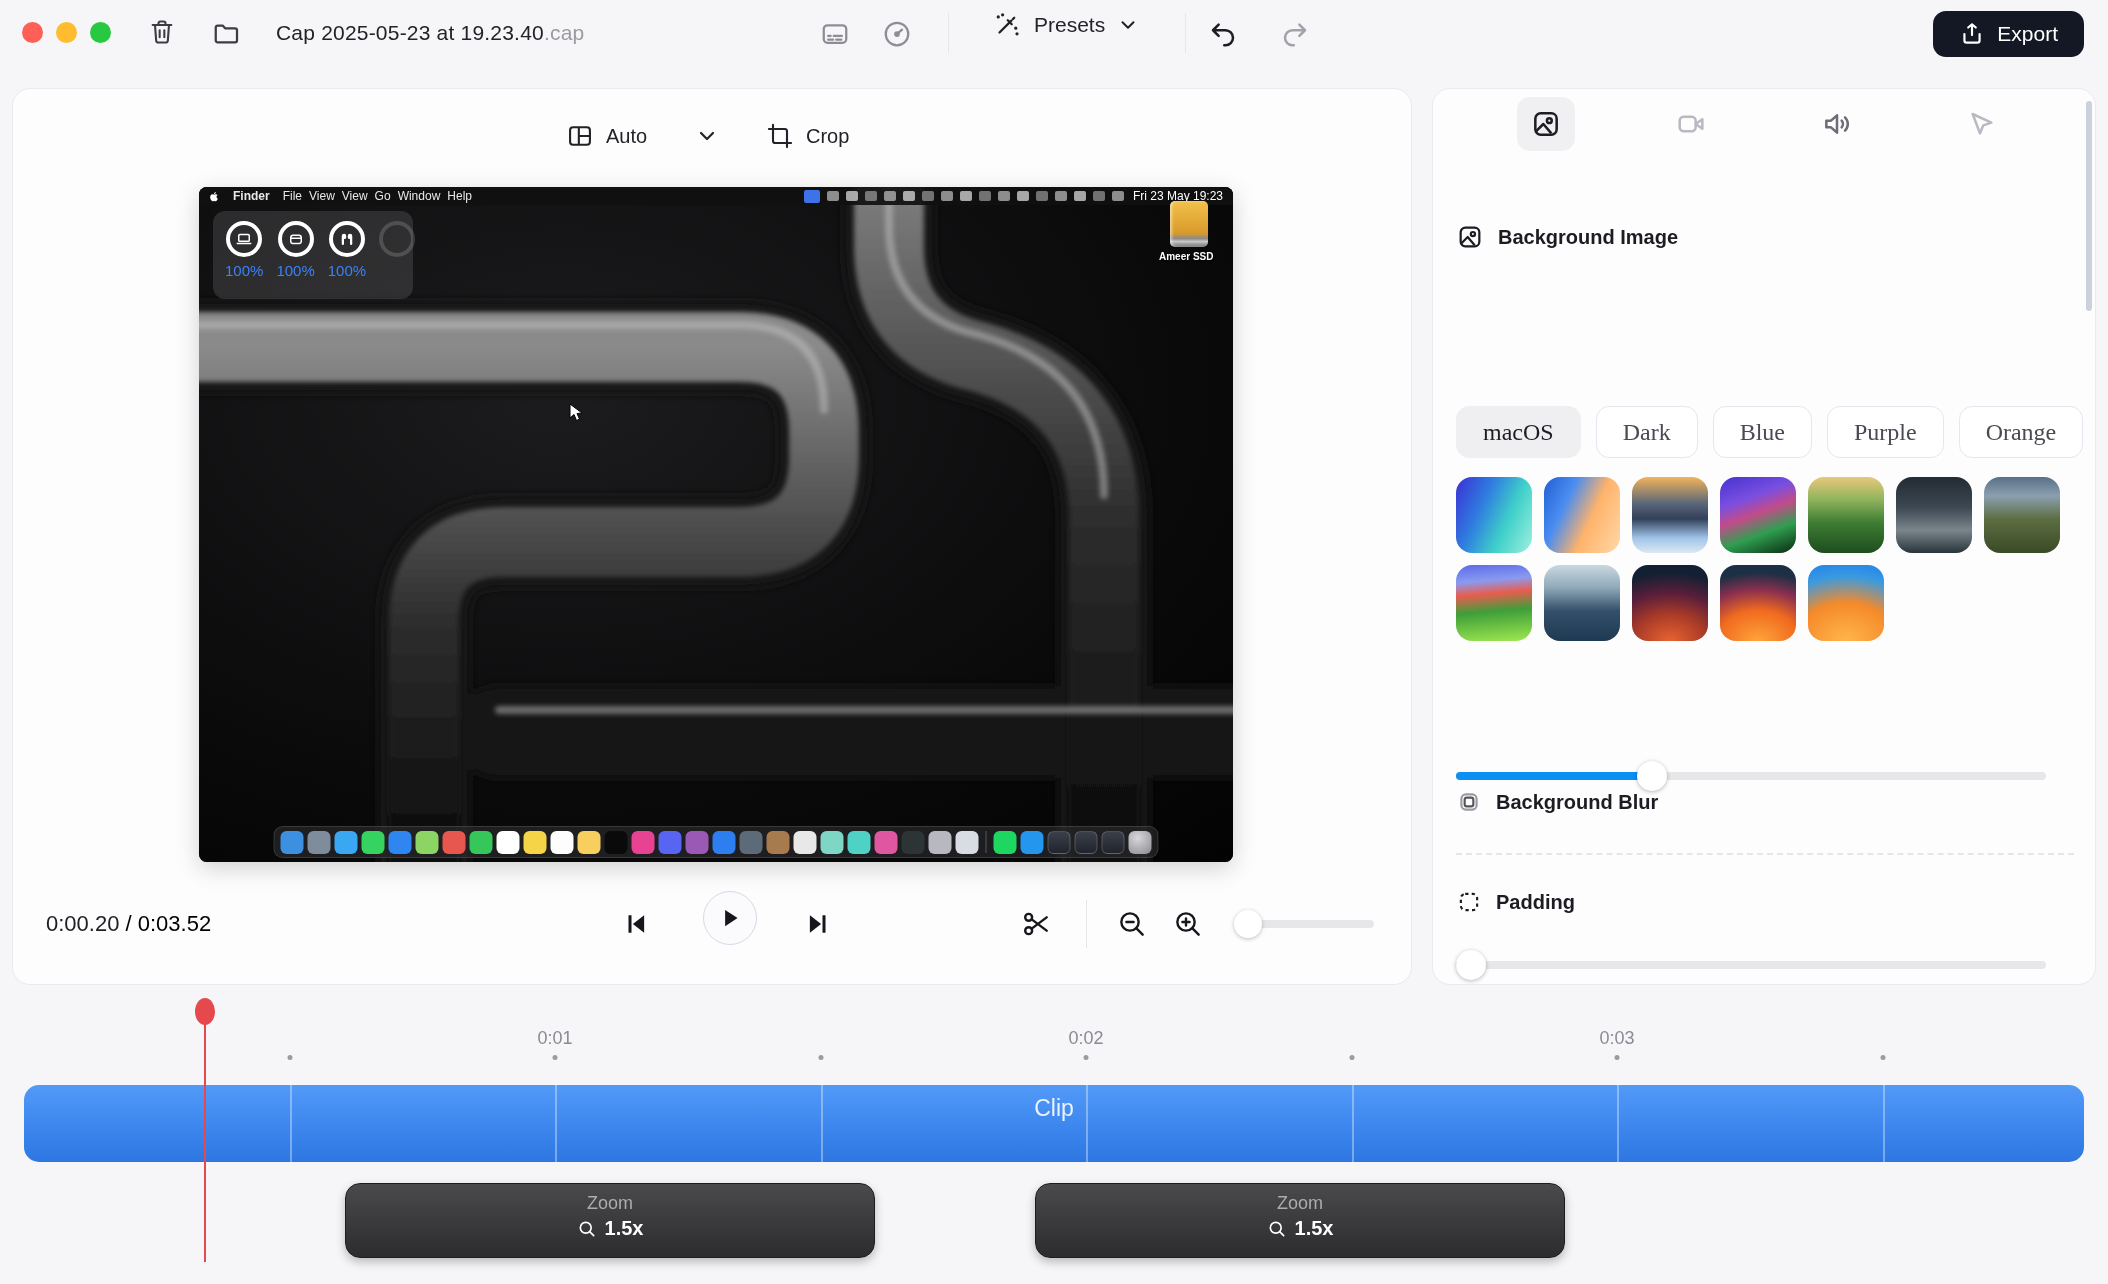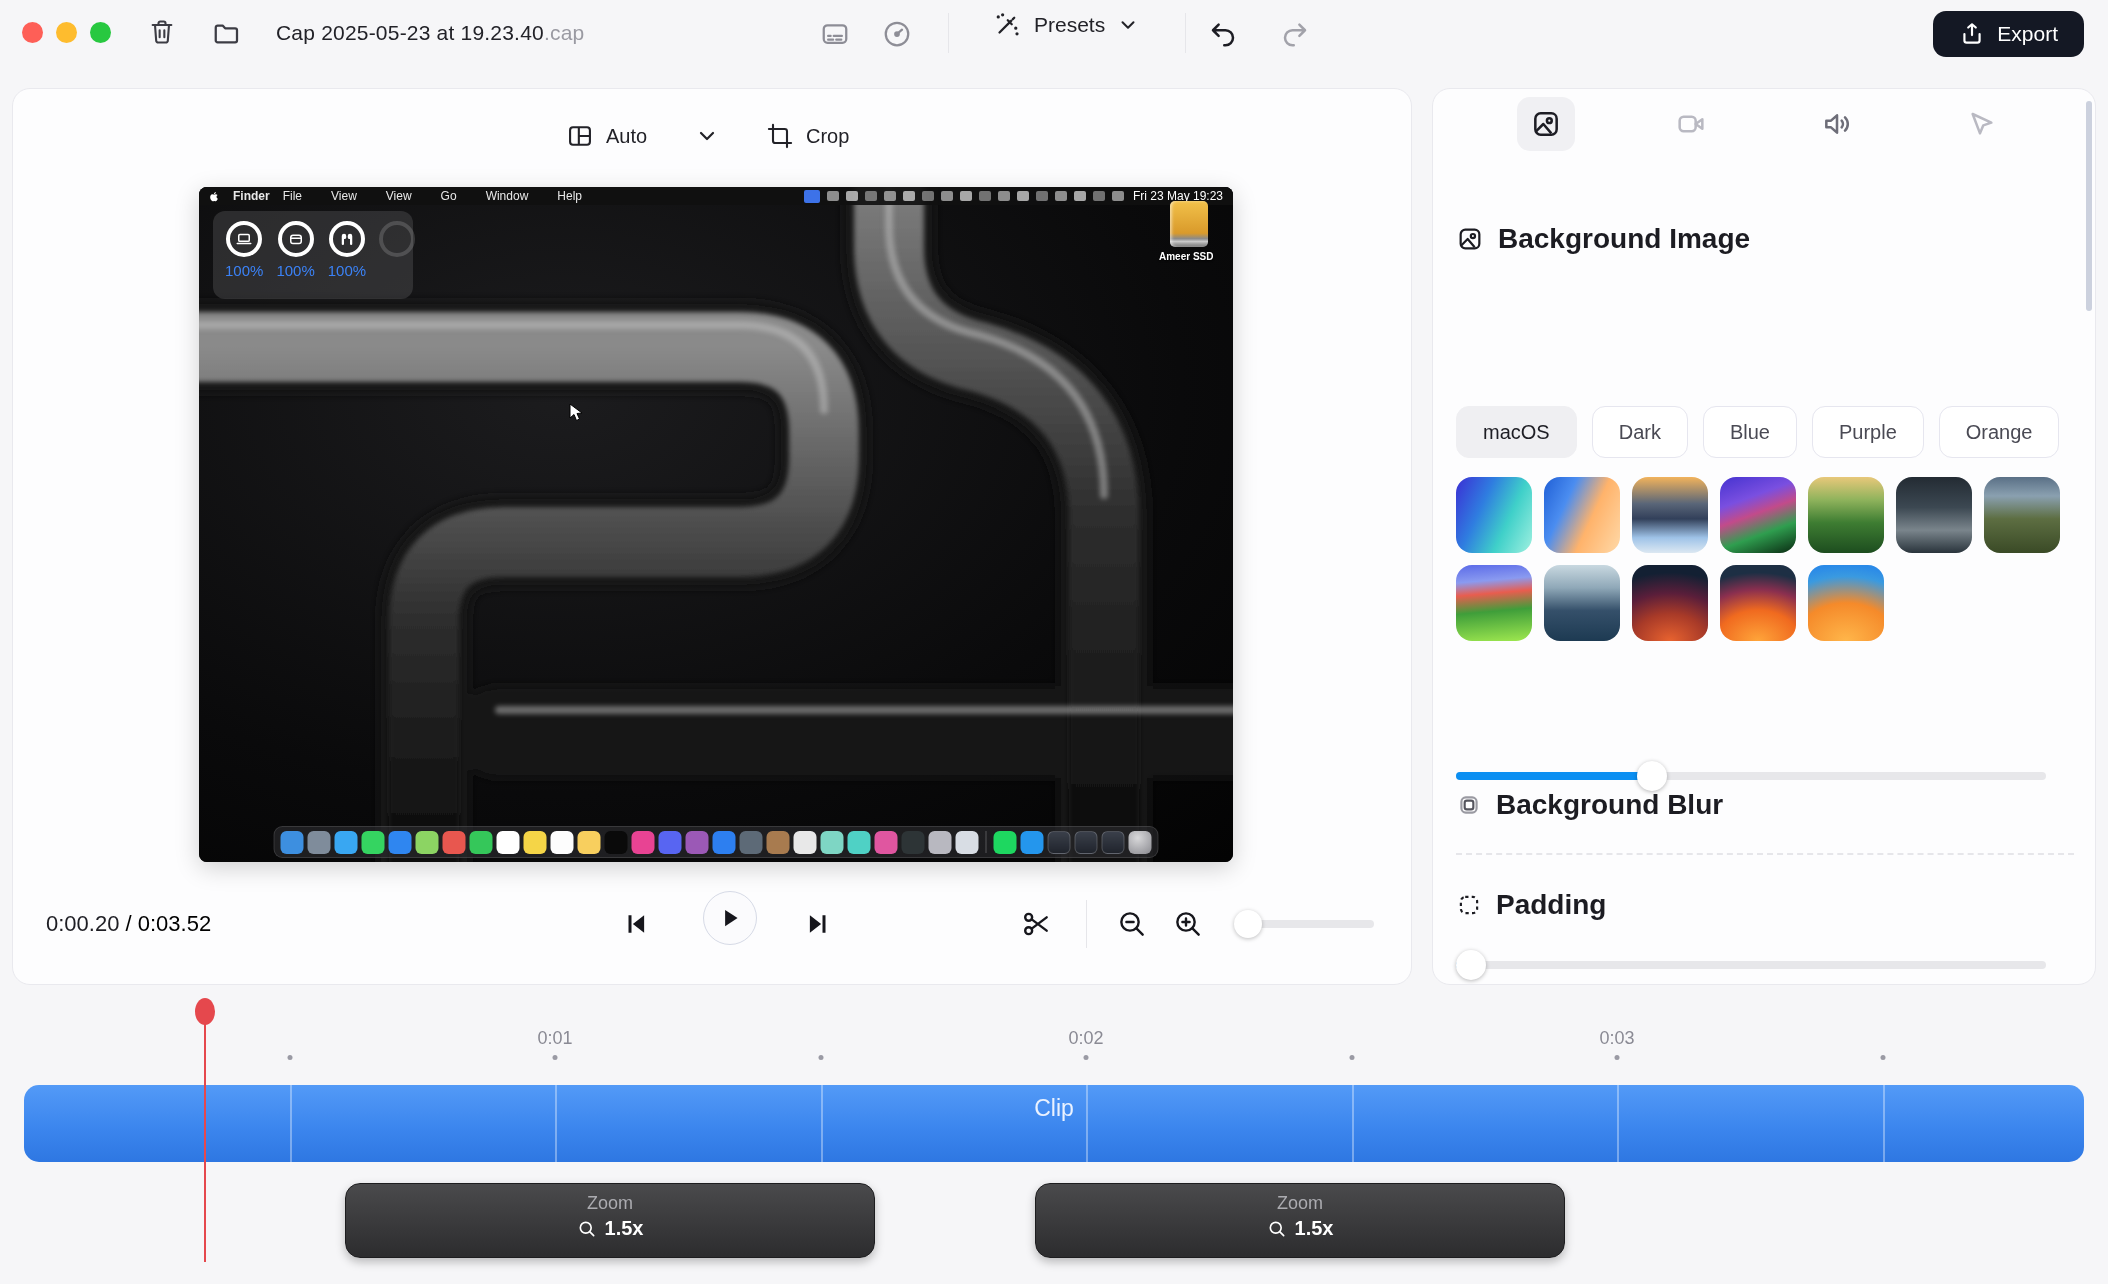--- a/index.html
+++ b/index.html
@@ -58,27 +58,27 @@
   .playbtn { width:54px; height:54px; border-radius:50%; border:1px solid #d6dae6; background:#fbfbfd; }
   .ctl-div { position:absolute; width:1px; height:48px; background:#e6e6ea; }
   .mini-slider { position:absolute; width:140px; height:8px; background:#e7e7ea; border-radius:4px; }
   .mini-slider .knob { position:absolute; left:0px; top:-10px; width:28px; height:28px; background:#fff; border-radius:50%; box-shadow:0 1px 4px rgba(0,0,0,.25); }
 
   
   .tabs { position:absolute; left:0; top:8px; width:100%; display:flex; justify-content:space-around; padding:0 40px; }
   .tab { width:58px; height:54px; border:none; background:none; border-radius:13px; display:flex; align-items:center; justify-content:center; cursor:pointer; color:#b9b9c2; }
   .tab.active { background:#f0f0f3; color:#1d1d24; }
   .tab.semi { color:#6d6d78; }
-  .sec-head { position:absolute; display:flex; align-items:center; gap:14px; font-size:28px; font-weight:bold; color:#1c1c22; }
+  .sec-head { position:absolute; display:flex; align-items:center; gap:14px; font-size:20px; font-weight:bold; color:#1c1c22; }
   .modes { position:absolute; left:23px; top:189px; display:flex; gap:14px; }
   .mode { height:60px; border-radius:14px; border:1px solid #e6e6ef; background:#fff; display:flex; align-items:center; gap:11px; padding:0 18px; font-size:20px; color:#2a2a32; cursor:pointer; font-family:inherit; }
   .mode.active { background:#f1f1f4; border-color:#f1f1f4; }
   .sw { width:24px; height:24px; border-radius:7px; flex:0 0 auto; }
   .pills { position:absolute; left:23px; top:317px; display:flex; gap:15px; }
-  .pill { height:52px; padding:0 26px; border-radius:13px; border:1px solid #e6e6ef; background:#fff; font-size:20px; color:#4a4a54; cursor:pointer; font-family:Liberation Sans, sans-serif; }
+  .pill { height:52px; padding:0 26px; border-radius:13px; border:1px solid #e6e6ef; background:#fff; font-size:24px; color:#4a4a54; cursor:pointer; font-family:Liberation Serif, serif; }
   .pill.active { background:#efeff2; border-color:#efeff2; color:#1d1d24; }
   .wgrid { position:absolute; left:23px; top:388px; width:620px; display:flex; flex-wrap:wrap; gap:12px 12px; }
   .wthumb { width:76px; height:76px; border-radius:16px; cursor:pointer; border:none; }
   .slider { position:absolute; height:8px; width:590px; background:#e7e7ea; border-radius:4px; }
   .slider .fill { position:absolute; left:0; top:0; height:8px; background:#0b8ff2; border-radius:4px; }
   .slider .knob { position:absolute; top:-11px; width:30px; height:30px; background:#fff; border-radius:50%; box-shadow:0 1px 4px rgba(0,0,0,.28); }
   .dash-div { position:absolute; left:23px; top:764px; width:618px; border-top:2px dashed #e6e6ea; }
   .scrollbar { position:absolute; right:3px; top:12px; width:6px; height:210px; border-radius:3px; background:#ccd1de; }
 
   
@@ -255,21 +255,21 @@
         </g>
       </svg>
 
       <div class="vmenubar">
         <span>
             <svg width="11" height="13" viewBox="0 0 24 24" fill="#fff">
               <path d="M16.5 12.8c0-2.6 2.1-3.8 2.2-3.9-1.2-1.8-3.1-2-3.8-2-1.6-.2-3.1 1-3.9 1s-2-1-3.4-1C5.9 7 4.3 8 3.4 9.6c-1.8 3.1-.5 7.7 1.3 10.2.9 1.2 1.9 2.6 3.2 2.6 1.3-.1 1.8-.8 3.4-.8s2 .8 3.4.8 2.3-1.2 3.1-2.5c1-1.4 1.4-2.8 1.4-2.9-.1 0-2.7-1-2.7-4.2zM13.9 5.2c.7-.9 1.2-2.1 1.1-3.2-1 0-2.3.7-3 1.6-.7.7-1.3 2-1.1 3.1 1.1.1 2.3-.6 3-1.5z"></path>
             </svg>
           </span>
         <span class="app">Finder</span>
-        <span id="vmenus" style="display:flex;gap:29px">
+        <span id="vmenus" style="display:flex;gap:7px">
             <span>File</span>
             <span>View</span>
             <span>View</span>
             <span>Go</span>
             <span>Window</span>
             <span>Help</span>
           </span>
         <span class="vmenu-right">
           <span id="vstatus" style="display:flex;align-items:center;gap:7px">
               <span class="mb-ic hl" style="opacity: 1;"></span>

